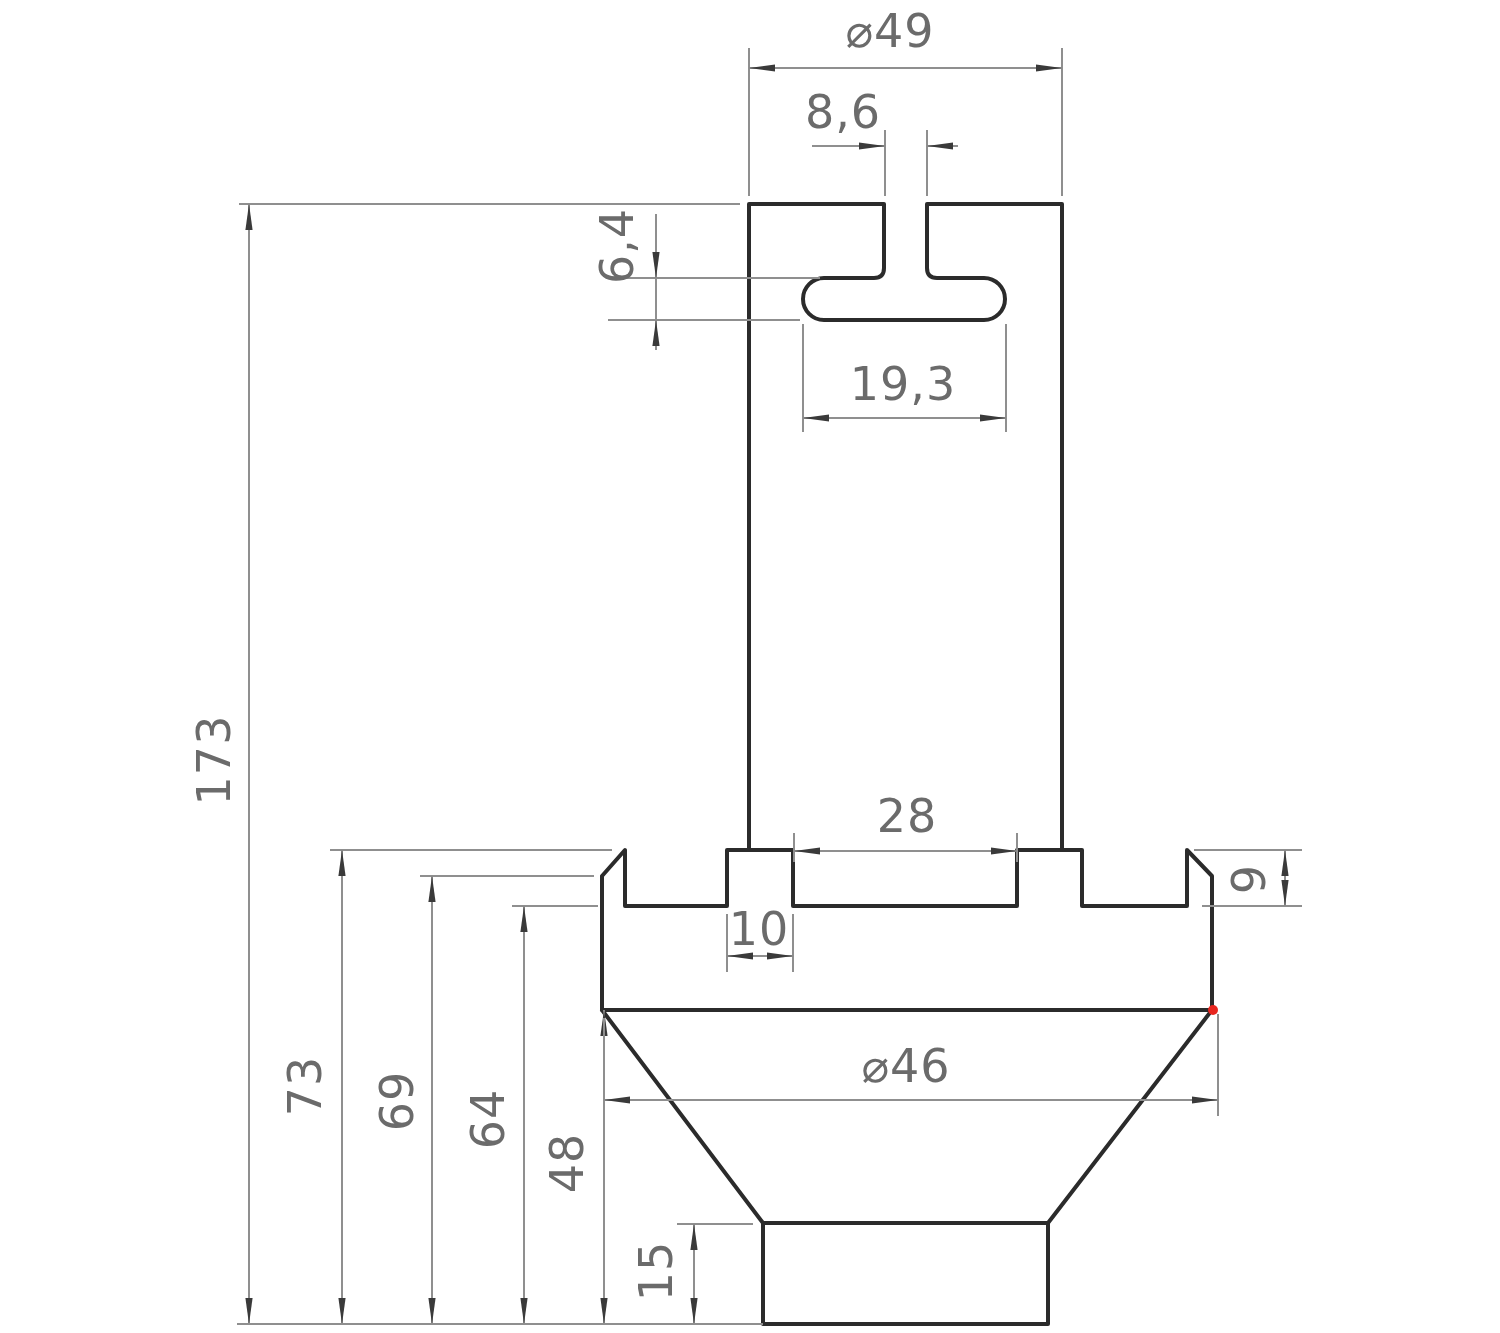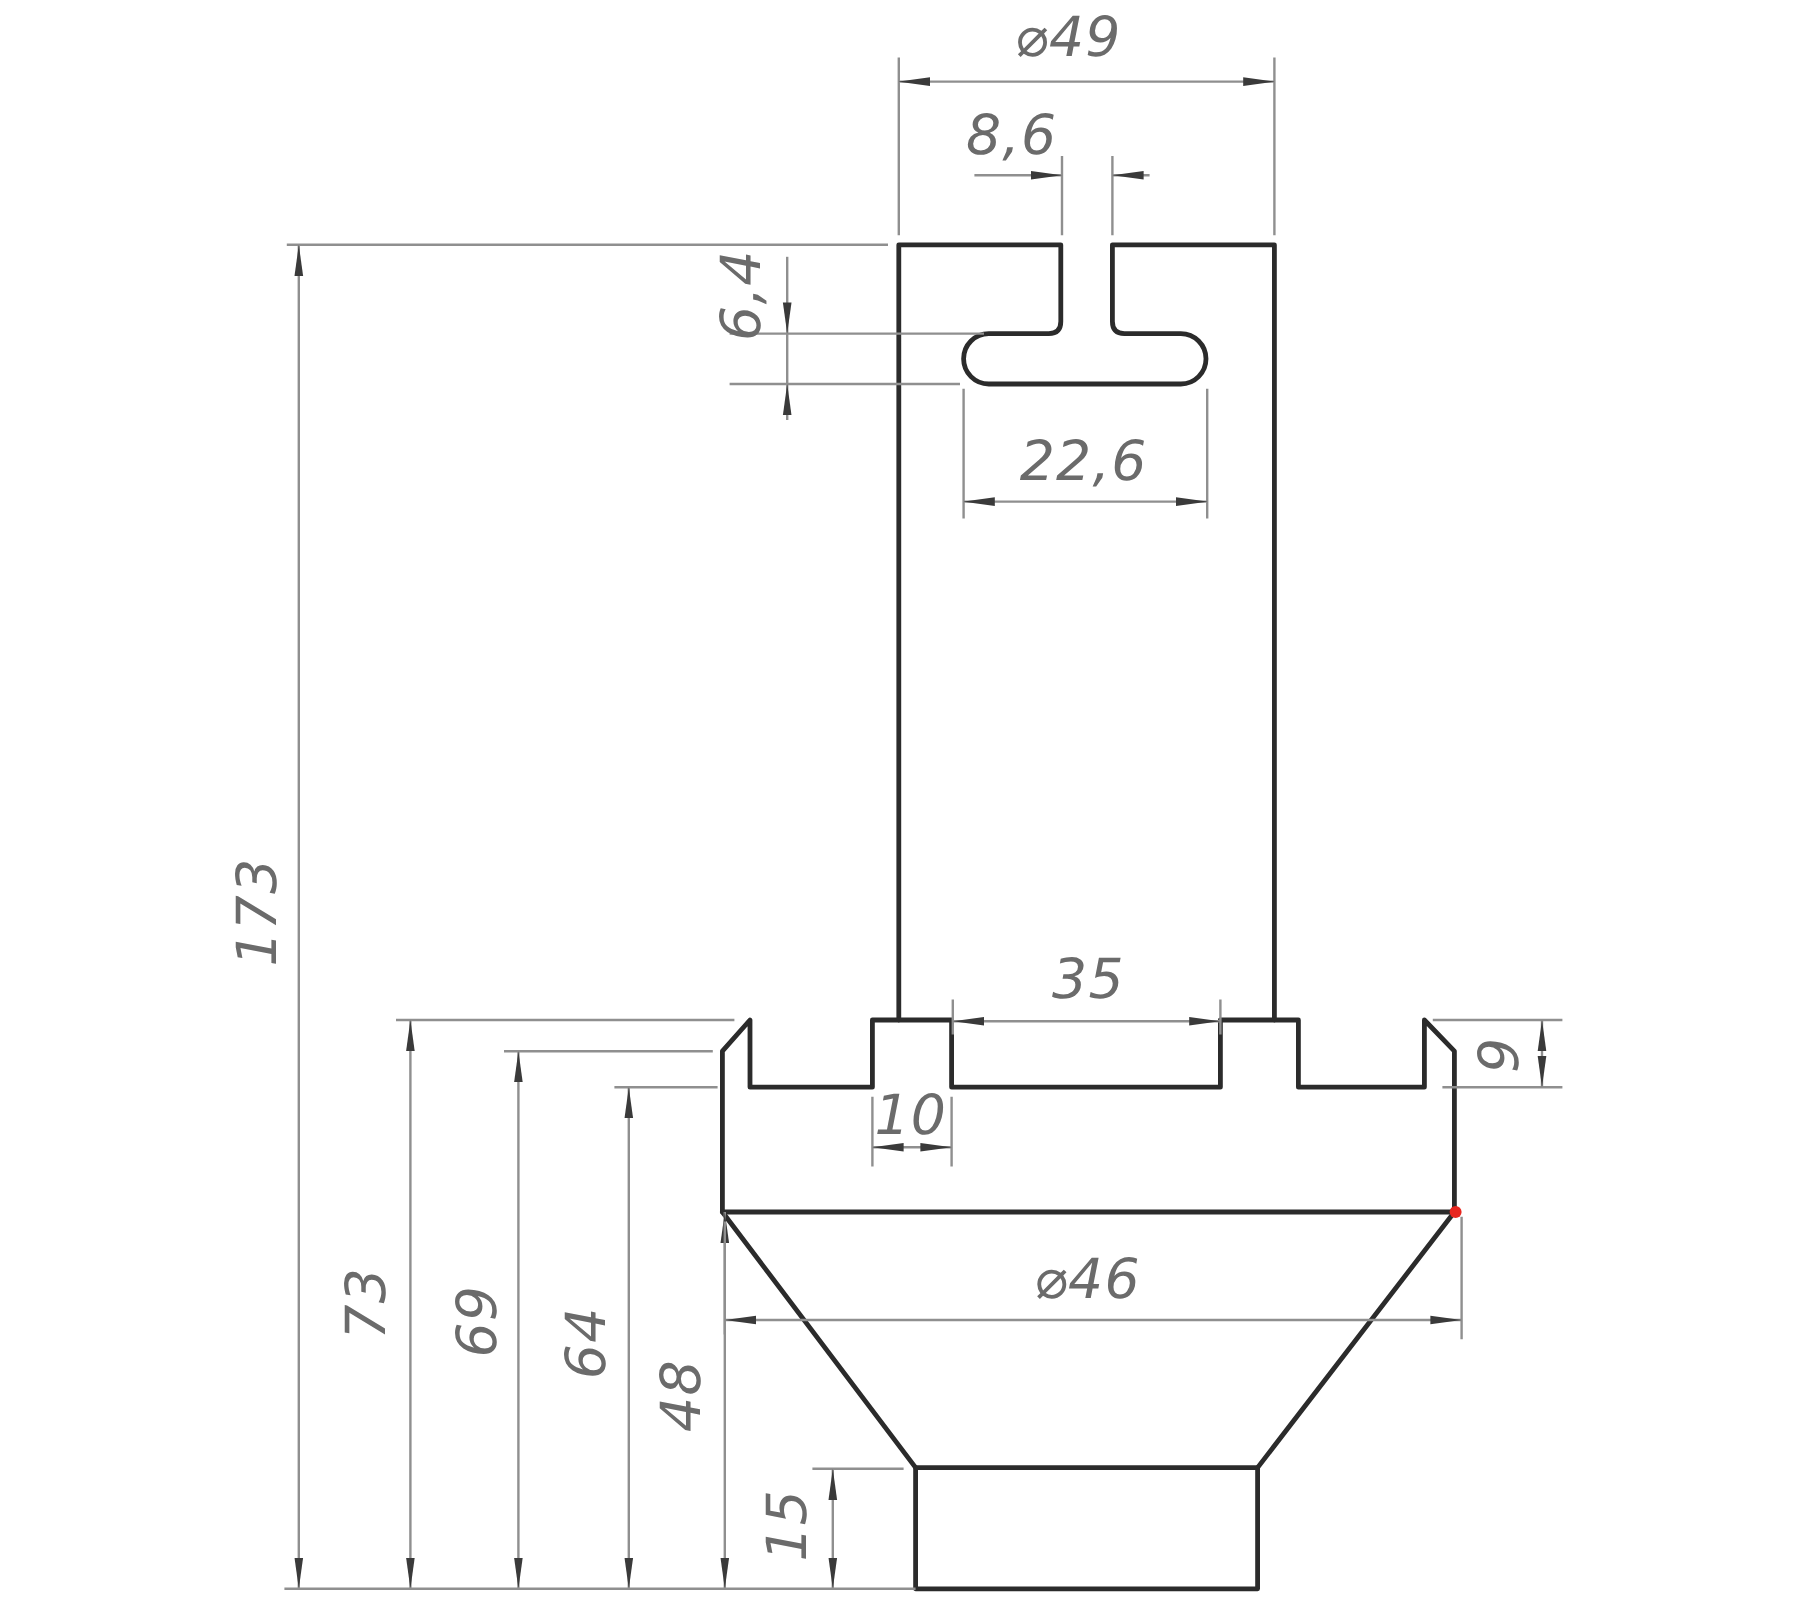--- a/index.html
+++ b/index.html
@@ -2,21 +2,20 @@
 <html><head>
 <meta charset="utf-8">
 <style>
   html,body{margin:0;padding:0;background:#ffffff;}
   .stage{
     position:relative;
     width:1500px;height:1333px;
     background:#ffffff;
     overflow:hidden;
     font-family:"DejaVu Sans","Liberation Sans",sans-serif;
-    font-style:italic;
   }
   .stage svg{position:absolute;left:0;top:0;}
   .dim-label{
     position:absolute;
     transform:translate(-50%,-50%);
     font-size:46px;
     line-height:1;
     color:#6b6b6b;
     white-space:nowrap;
     letter-spacing:1px;
@@ -138,23 +137,23 @@
 
     <line class="ext" x1="237" y1="1324" x2="763" y2="1324"></line>
   </svg>
 
   <span class="dim-label" style="left:890px;top:31px">⌀49</span>
 
   <span class="dim-label" style="left:843px;top:112px">8,6</span>
 
   <span class="dim-label rot" style="left:617px;top:246px">6,4</span>
 
-  <span class="dim-label" style="left:903px;top:384px">22,6</span>
+  <span class="dim-label" style="left:903px;top:384px">19,3</span>
 
-  <span class="dim-label" style="left:907px;top:816px">35</span>
+  <span class="dim-label" style="left:907px;top:816px">28</span>
 
   <span class="dim-label" style="left:759px;top:929px">10</span>
 
   <span class="dim-label rot" style="left:1249px;top:879px">9</span>
 
   <span class="dim-label rot" style="left:214px;top:760px">173</span>
 
   <span class="dim-label rot" style="left:305px;top:1086px">73</span>
 
   <span class="dim-label rot" style="left:397px;top:1101px">69</span>

